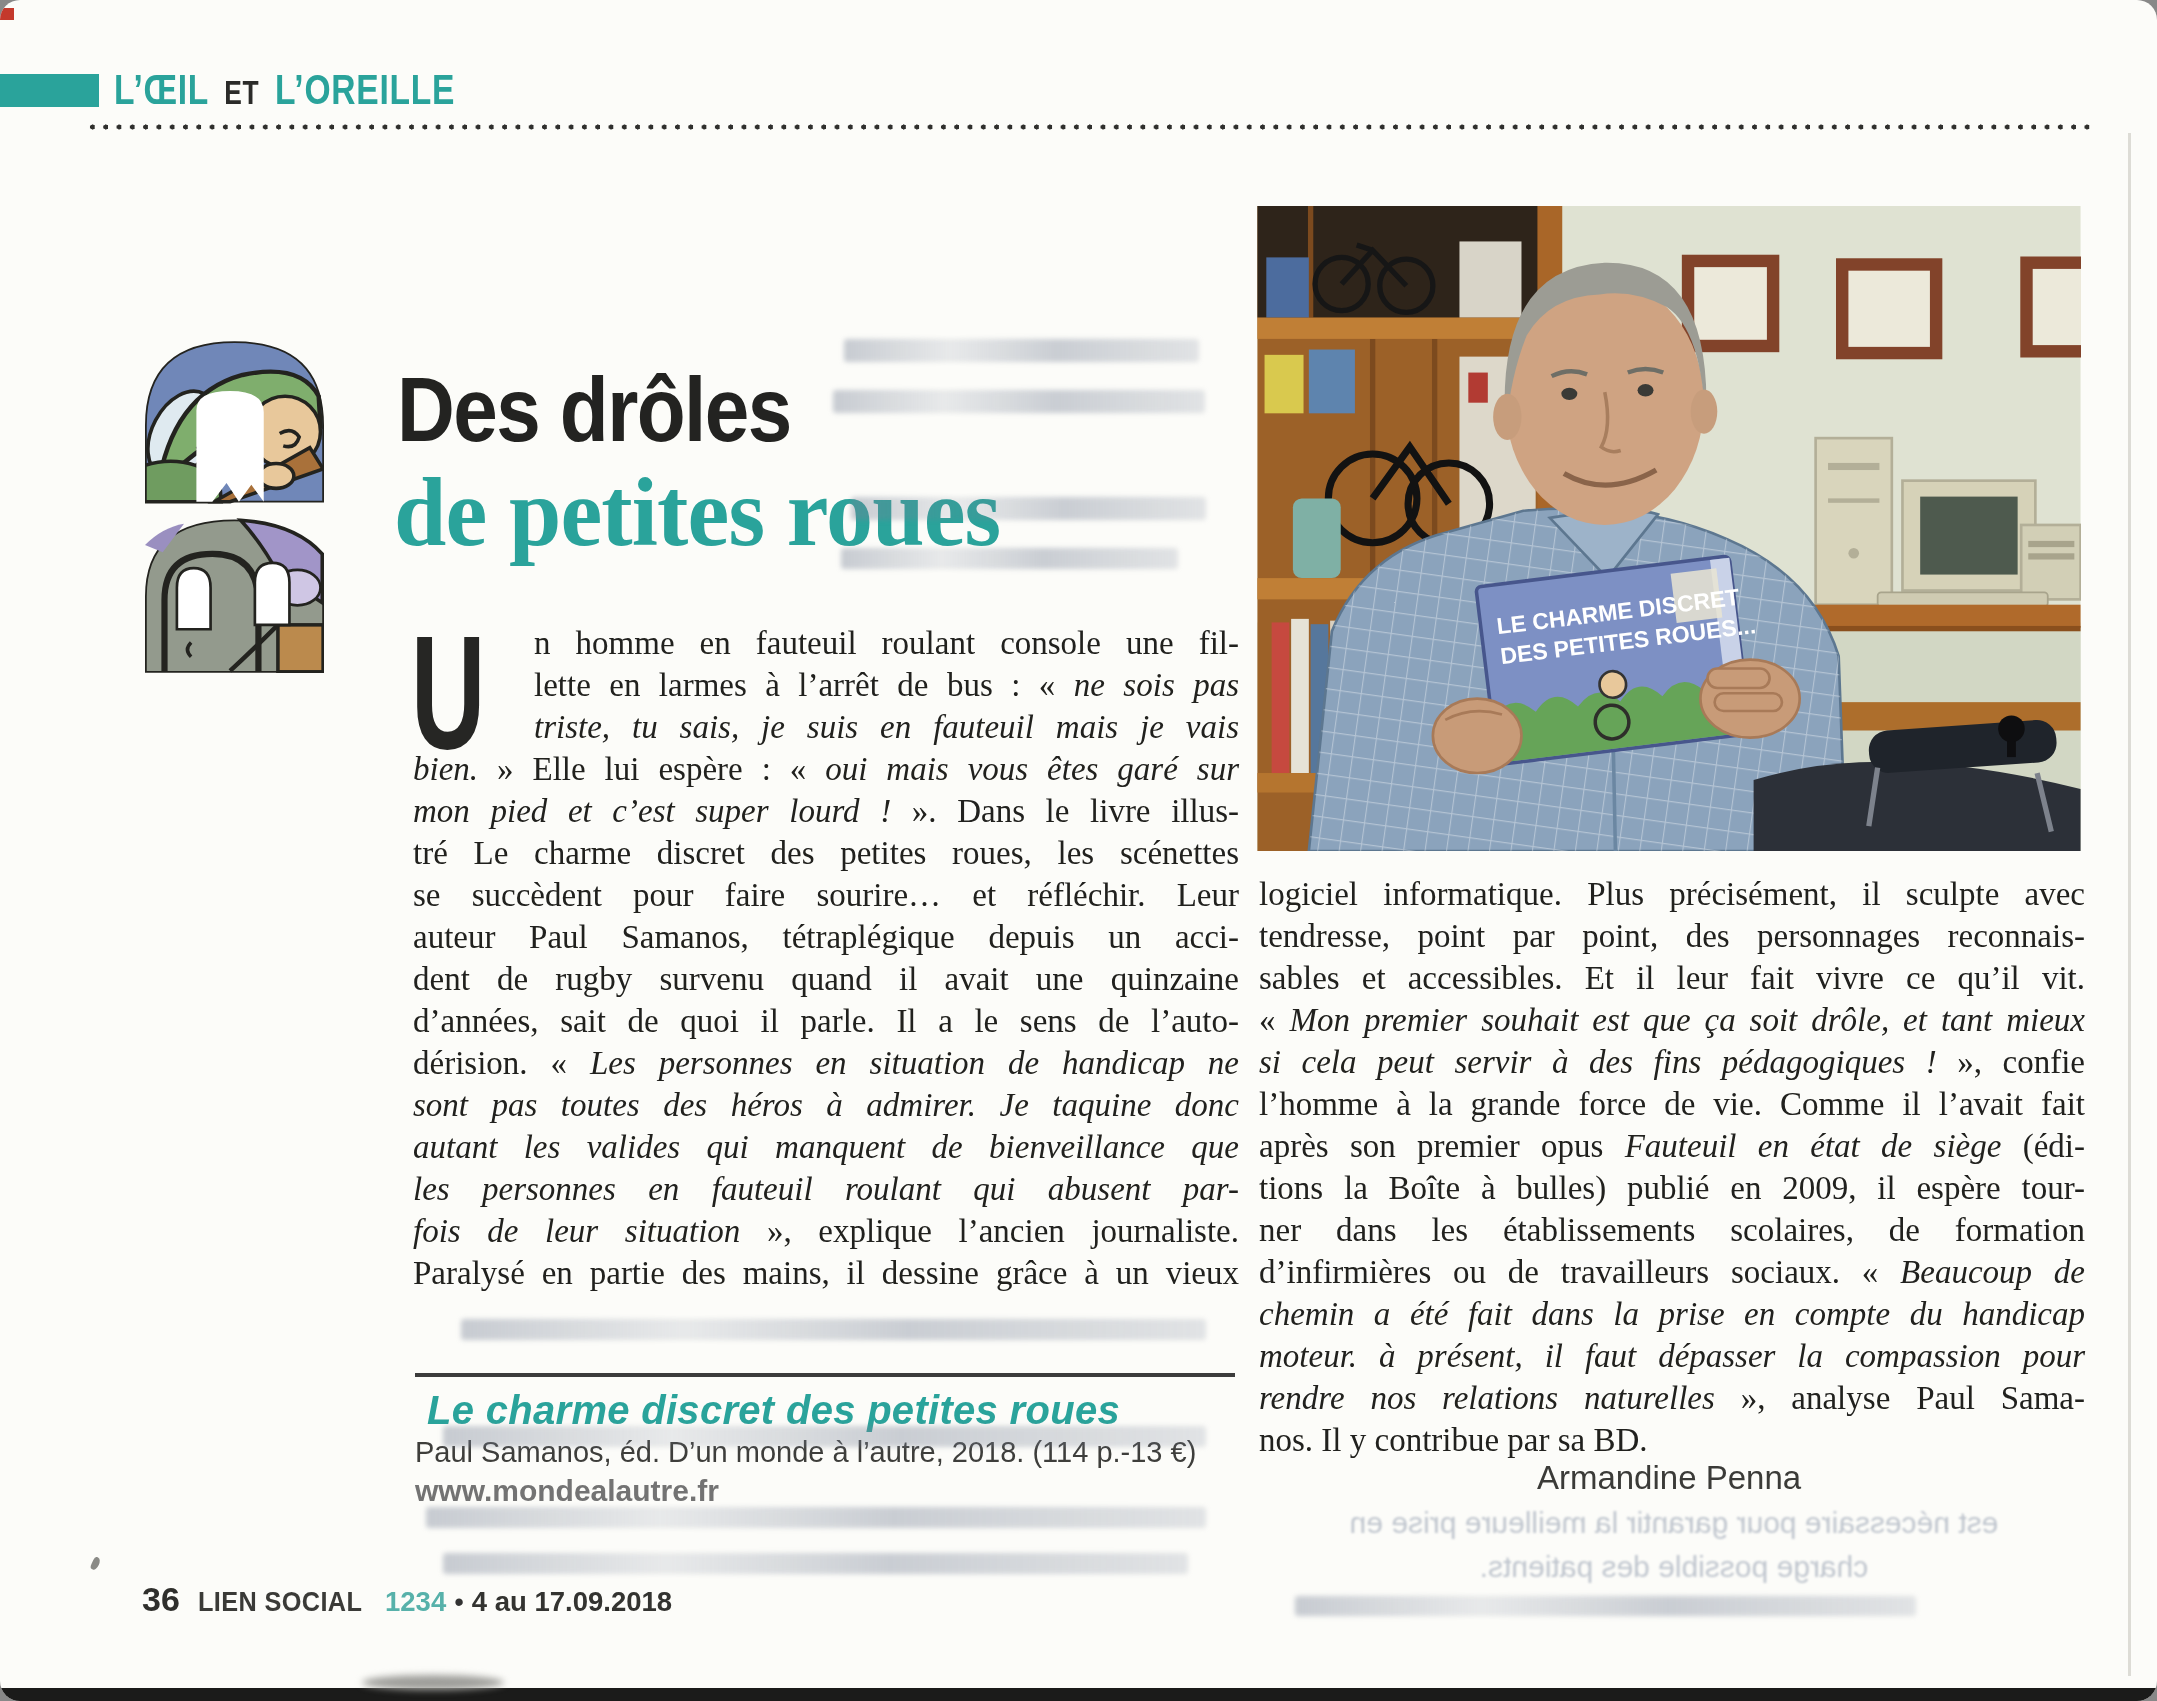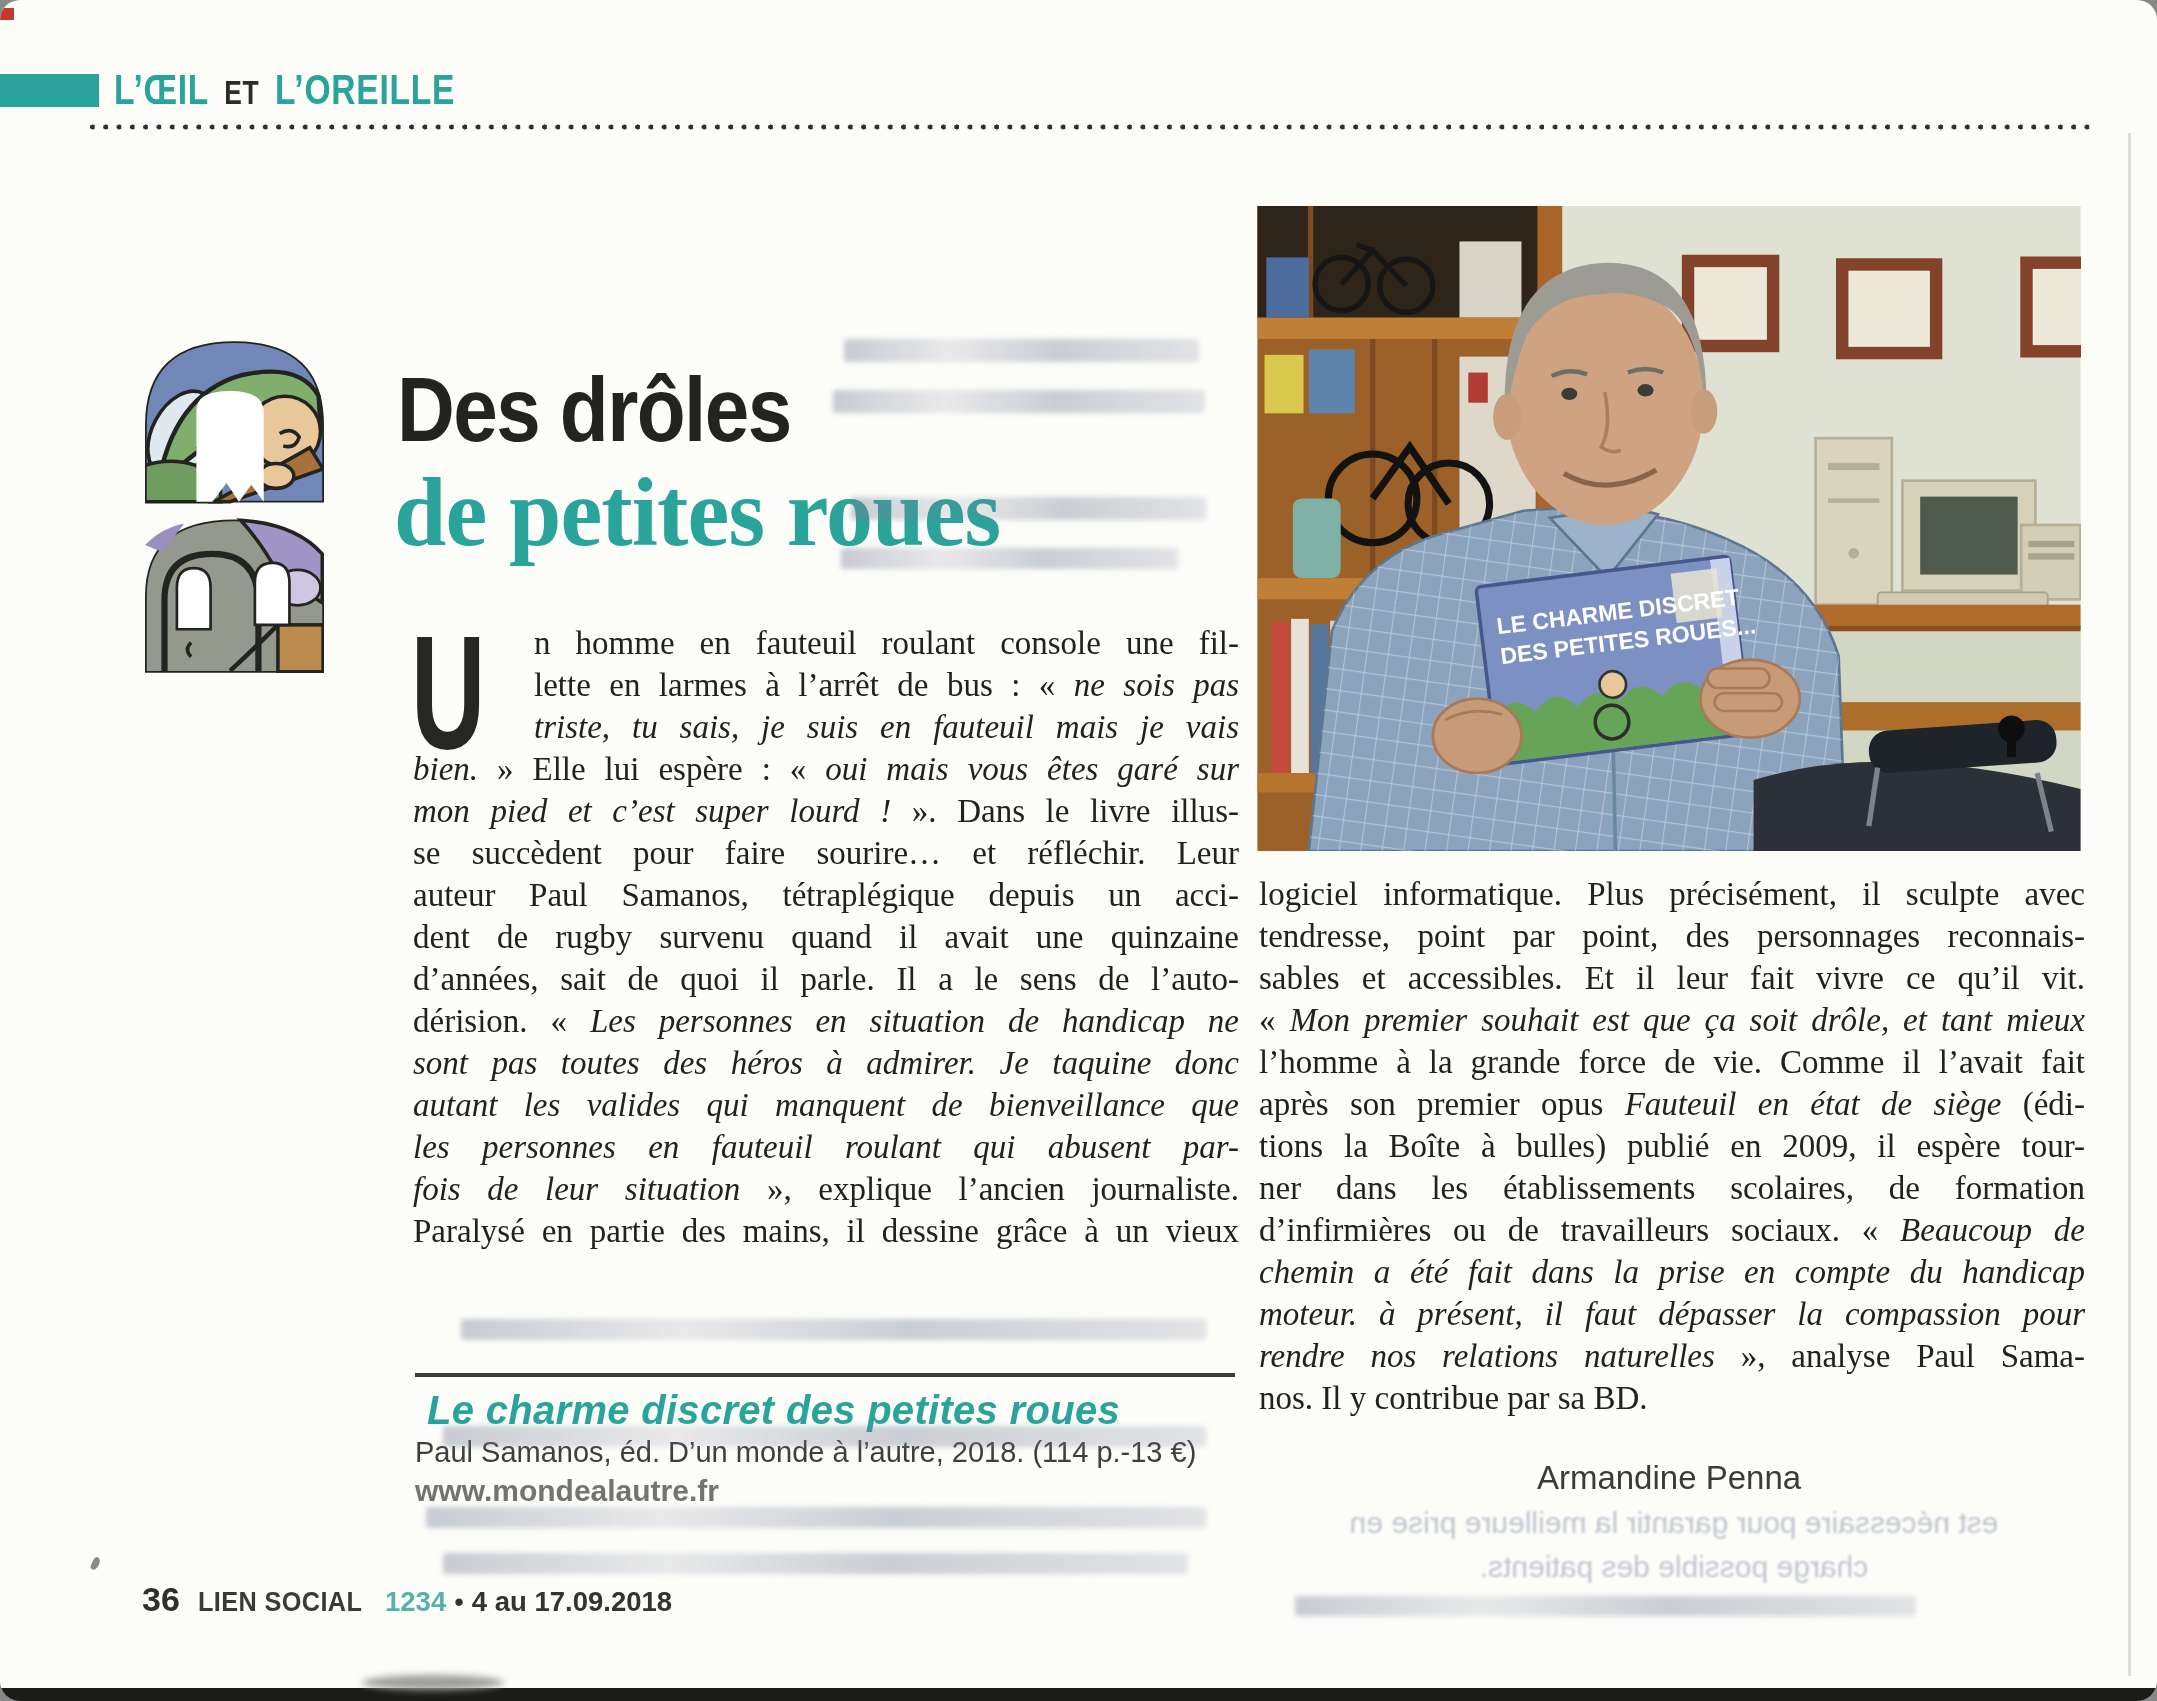--- a/index.html
+++ b/index.html
@@ -134,36 +134,38 @@
   <div class="abs ghostbar" style="left:851px;top:497px;width:355px;height:23px;"></div>
   <div class="abs ghostbar" style="left:841px;top:548px;width:337px;height:21px;"></div>
 
   <div class="abs" id="drop-cap">U</div>
   <div class="abs col" id="col1">
       <div class="bodyline indent"><span>n homme en fauteuil roulant console une fil-</span></div>
       <div class="bodyline indent"><span>lette en larmes à l’arrêt de bus : « </span><span class="it">ne sois pas</span></div>
       <div class="bodyline indent"><span class="it">triste, tu sais, je suis en fauteuil mais je vais</span></div>
       <div class="bodyline"><span class="it">bien.</span><span> » Elle lui espère : « </span><span class="it">oui mais vous êtes garé sur</span></div>
       <div class="bodyline"><span class="it">mon pied et c’est super lourd !</span><span> ». Dans le livre illus-</span></div>
+      <div class="bodyline"><span>tré Le charme discret des petites roues, les scénettes</span></div>
       <div class="bodyline"><span>se succèdent pour faire sourire… et réfléchir. Leur</span></div>
       <div class="bodyline"><span>auteur Paul Samanos, tétraplégique depuis un acci-</span></div>
       <div class="bodyline"><span>dent de rugby survenu quand il avait une quinzaine</span></div>
       <div class="bodyline"><span>d’années, sait de quoi il parle. Il a le sens de l’auto-</span></div>
       <div class="bodyline"><span>dérision. « </span><span class="it">Les personnes en situation de handicap ne</span></div>
       <div class="bodyline"><span class="it">sont pas toutes des héros à admirer. Je taquine donc</span></div>
       <div class="bodyline"><span class="it">autant les valides qui manquent de bienveillance que</span></div>
       <div class="bodyline"><span class="it">les personnes en fauteuil roulant qui abusent par-</span></div>
       <div class="bodyline"><span class="it">fois de leur situation</span><span> », explique l’ancien journaliste.</span></div>
       <div class="bodyline"><span>Paralysé en partie des mains, il dessine grâce à un vieux</span></div>
     </div>
   <div class="abs col" id="col2">
       <div class="bodyline"><span>logiciel informatique. Plus précisément, il sculpte avec</span></div>
       <div class="bodyline"><span>tendresse, point par point, des personnages reconnais-</span></div>
       <div class="bodyline"><span>sables et accessibles. Et il leur fait vivre ce qu’il vit.</span></div>
       <div class="bodyline"><span>« </span><span class="it">Mon premier souhait est que ça soit drôle, et tant mieux</span></div>
+      <div class="bodyline"><span class="it">si cela peut servir à des fins pédagogiques !</span><span> », confie</span></div>
       <div class="bodyline"><span>l’homme à la grande force de vie. Comme il l’avait fait</span></div>
       <div class="bodyline"><span>après son premier opus </span><span class="it">Fauteuil en état de siège</span><span> (édi-</span></div>
       <div class="bodyline"><span>tions la Boîte à bulles) publié en 2009, il espère tour-</span></div>
       <div class="bodyline"><span>ner dans les établissements scolaires, de formation</span></div>
       <div class="bodyline"><span>d’infirmières ou de travailleurs sociaux. « </span><span class="it">Beaucoup de</span></div>
       <div class="bodyline"><span class="it">chemin a été fait dans la prise en compte du handicap</span></div>
       <div class="bodyline"><span class="it">moteur. à présent, il faut dépasser la compassion pour</span></div>
       <div class="bodyline"><span class="it">rendre nos relations naturelles</span><span> », analyse Paul Sama-</span></div>
       <div class="bodyline parend"><span>nos. Il y contribue par sa BD.</span></div>
     </div>

